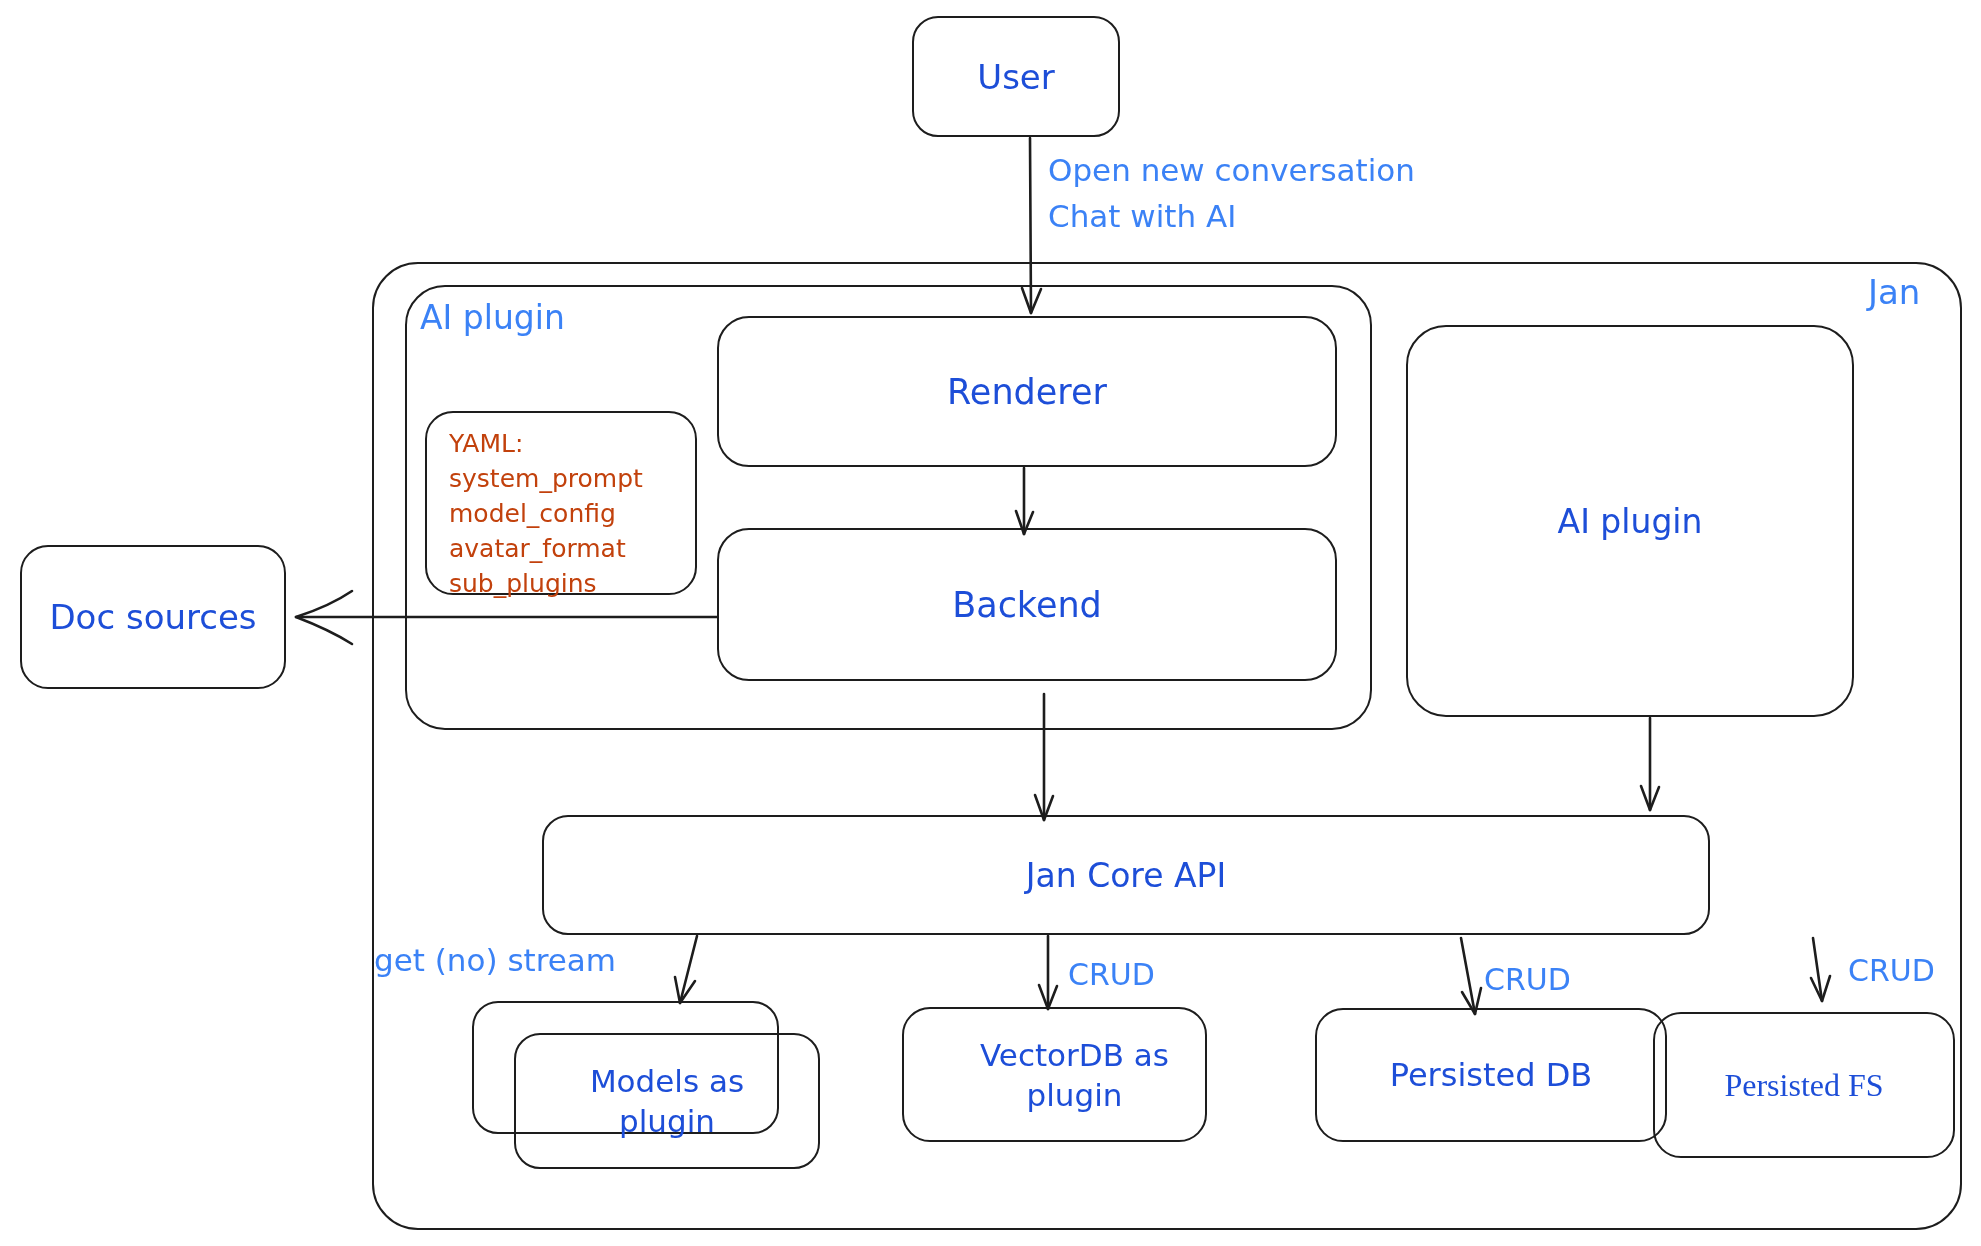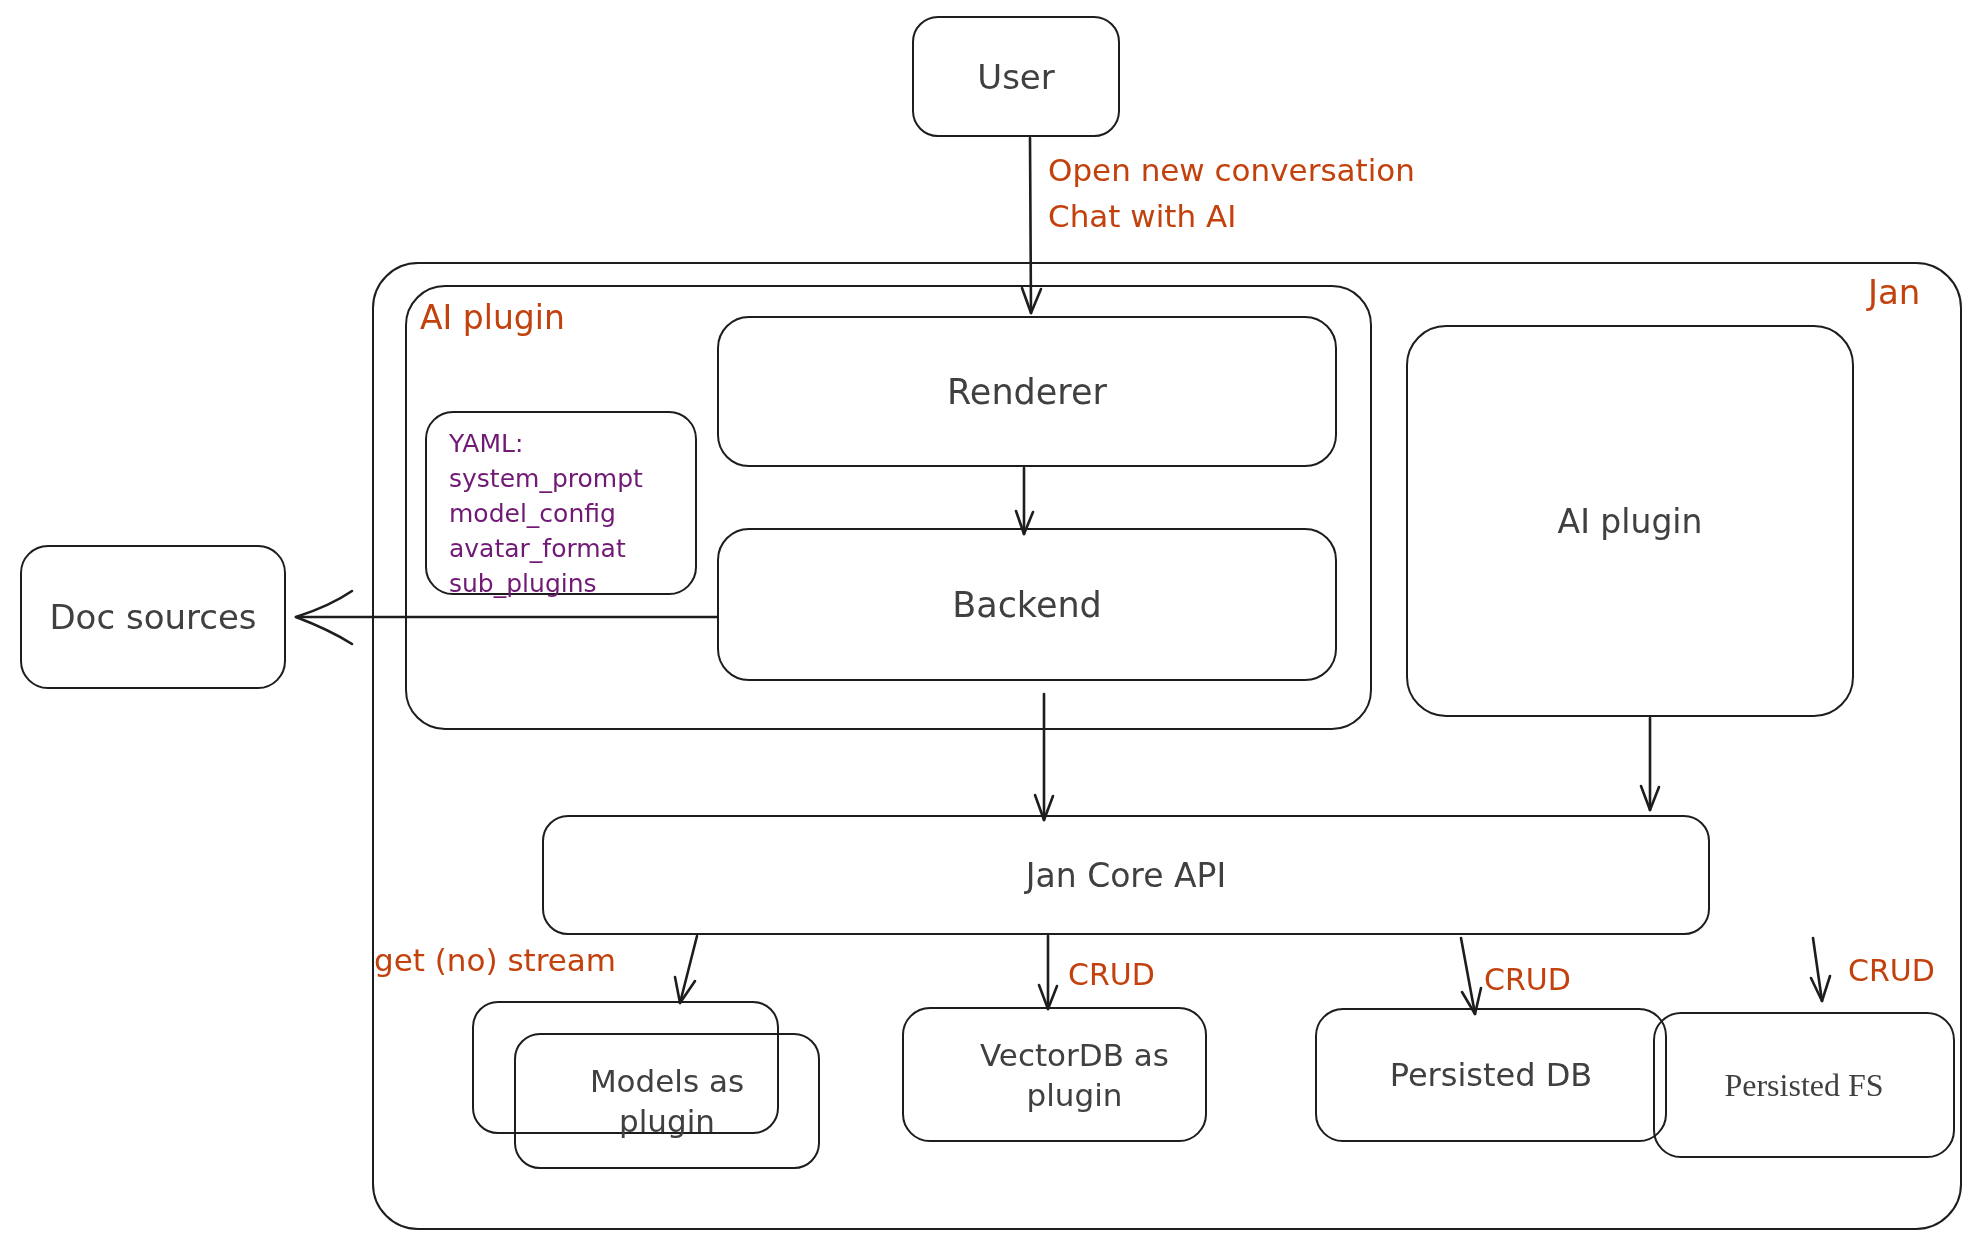--- a/index.html
+++ b/index.html
@@ -13,43 +13,43 @@
   }
   .node{
     position:absolute;
     border:2.6px solid #1d1d1d;
     background:transparent;
     display:flex;
     align-items:center;
     justify-content:center;
     text-align:center;
     box-sizing:border-box;
-    color:#404040;
+    color:#1d4ed8;
   }
   .container-box{
     position:absolute;
     border:2.6px solid #1d1d1d;
     background:transparent;
     box-sizing:border-box;
   }
   .lbl{
     position:absolute;
     white-space:nowrap;
-    color:#c2410c;
+    color:#3b82f6;
     text-align:center;
   }
   .note{
     position:absolute;
     border:2.4px solid #1d1d1d;
     box-sizing:border-box;
     padding:13px 0 0 22px;
     font-size:25px;
     line-height:35px;
     text-align:left;
-    color:#701a75;
+    color:#c2410c;
   }
   #arrows{
     position:absolute;
     left:0;top:0;
     pointer-events:none;
   }
   #arrows path{
     fill:none;
     stroke:#1d1d1d;
     stroke-width:2.6;

